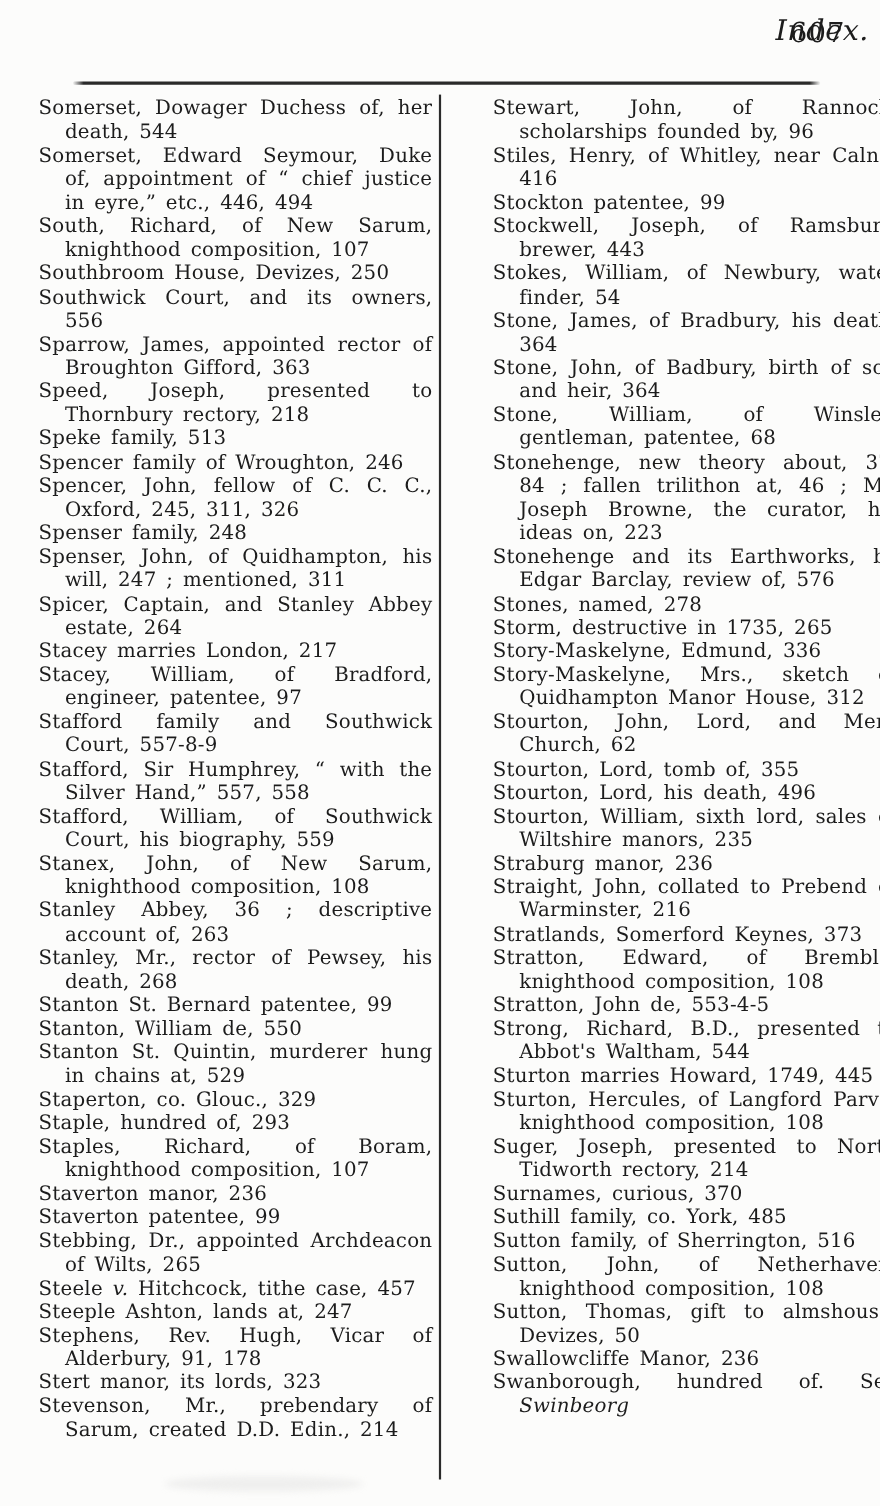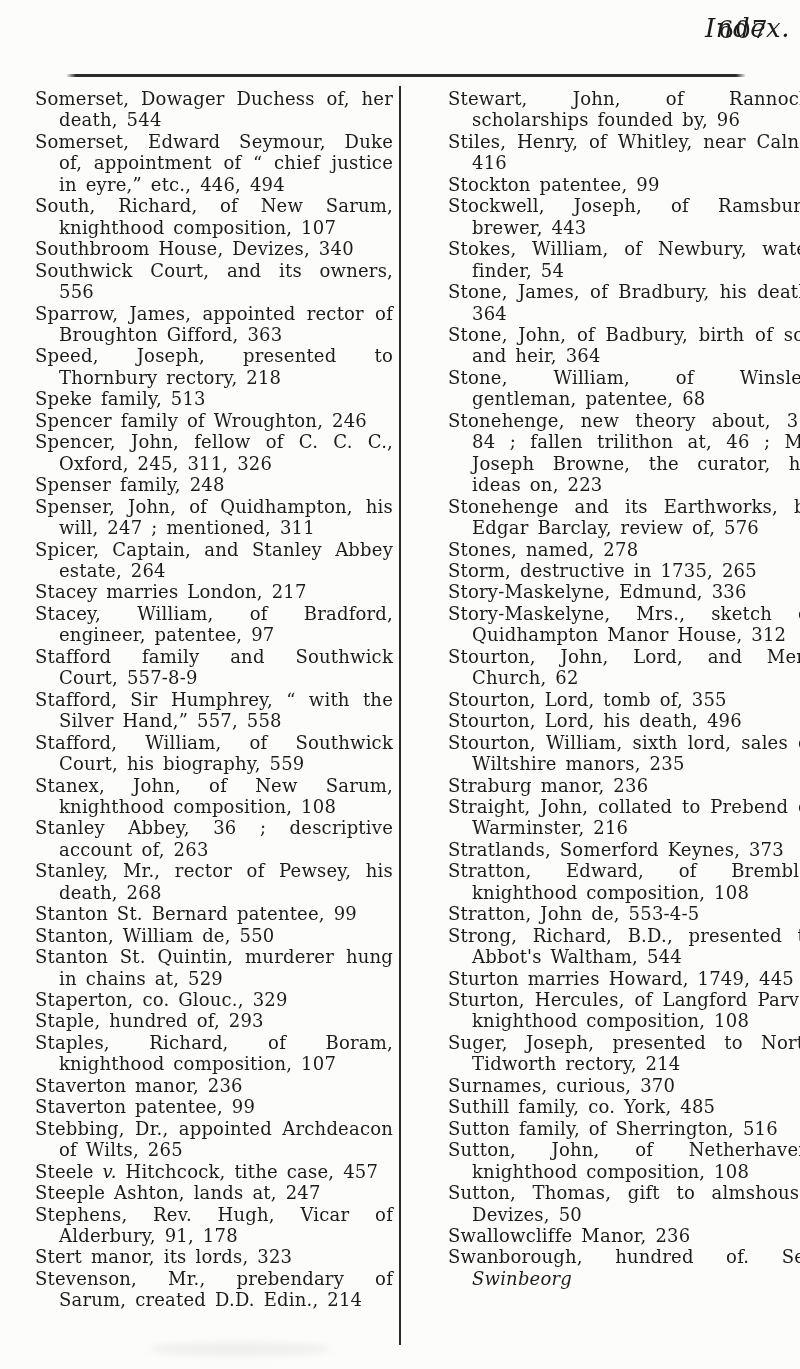--- a/index.html
+++ b/index.html
@@ -75,21 +75,21 @@
   <div class="page-number">607</div>
 
   <div class="header-rule"></div>
 
   <div class="column-divider"></div>
 
   <div class="column col-left">
       <div class="entry">Somerset, Dowager Duchess of, her death, 544</div>
       <div class="entry">Somerset, Edward Seymour, Duke of, appointment of “ chief justice in eyre,” etc., 446, 494</div>
       <div class="entry">South, Richard, of New Sarum, knighthood composition, 107</div>
-      <div class="entry">Southbroom House, Devizes, 340</div>
+      <div class="entry">Southbroom House, Devizes, 250</div>
       <div class="entry">Southwick Court, and its owners, 556</div>
       <div class="entry">Sparrow, James, appointed rector of Broughton Gifford, 363</div>
       <div class="entry">Speed, Joseph, presented to Thornbury rectory, 218</div>
       <div class="entry">Speke family, 513</div>
       <div class="entry">Spencer family of Wroughton, 246</div>
       <div class="entry">Spencer, John, fellow of C. C. C., Oxford, 245, 311, 326</div>
       <div class="entry">Spenser family, 248</div>
       <div class="entry">Spenser, John, of Quidhampton, his will, 247 ; mentioned, 311</div>
       <div class="entry">Spicer, Captain, and Stanley Abbey estate, 264</div>
       <div class="entry">Stacey marries London, 217</div>

